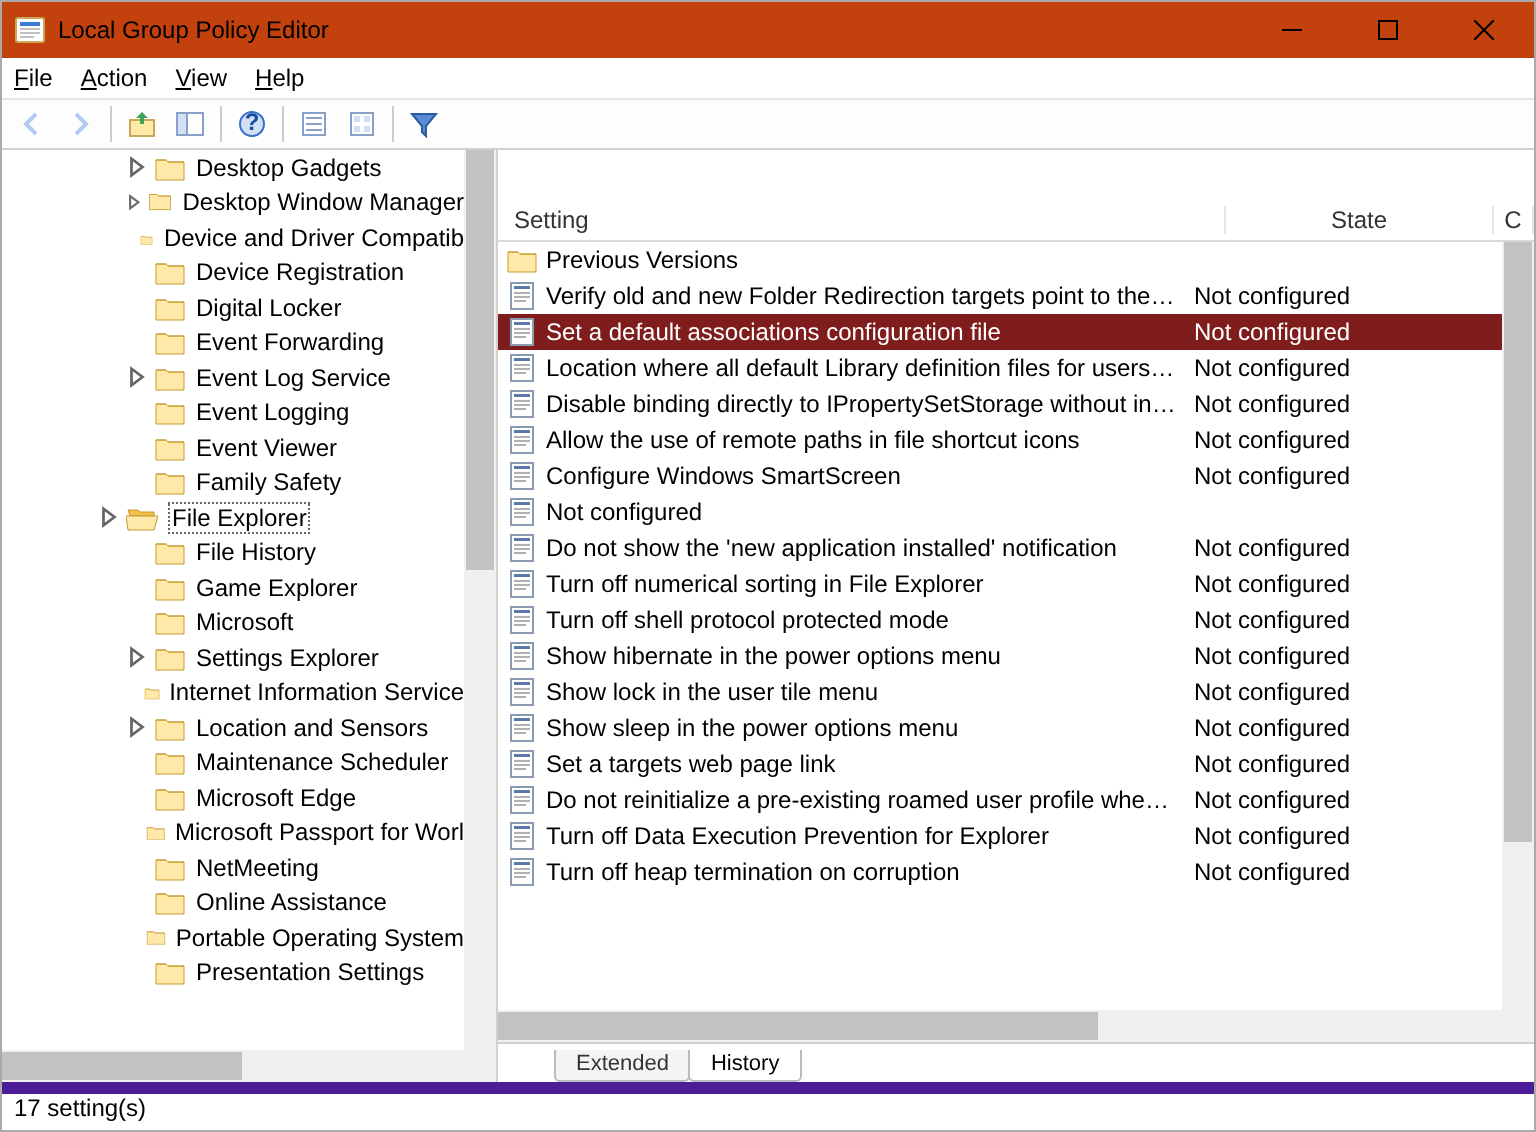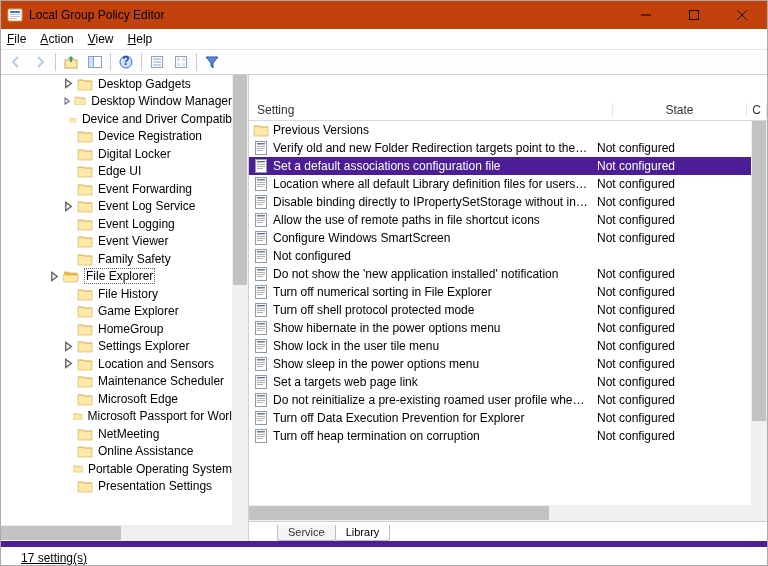--- a/index.html
+++ b/index.html
@@ -47,34 +47,34 @@
   .listheader { height: 22px; display: flex; align-items: center; border-bottom: 1px solid #d9d9d9; background: #fff; margin-top: 24px; }
   .colhead { display: flex; align-items: center; padding: 0 8px; border-right: 1px solid #e5e5e5; color: #333; }
   .col-setting { flex: 1; }
   .col-state   { width: 134px; justify-content: center; }
   .col-c       { width: 20px; justify-content: center; }
   .listbody { flex: 1; overflow: hidden; position: relative; }
   .list-vscroll { position: absolute; right: 0; top: 0; bottom: 0; width: 16px; background: #f0f0f0; }
   .list-vscroll .thumb { position: absolute; left: 1px; right: 1px; top: 0; height: 300px; background: #c2c2c2; }
   .listrows { position: absolute; inset: 0 16px 0 0; }
   .row { display: flex; align-items: center; height: 18px; padding-left: 4px; }
-  .row.selected { background: #4c1d95; color: #fff; }
+  .row.selected { background: #7f1d1d; color: #fff; }
   .row .ricon { width: 16px; height: 16px; margin-right: 4px; flex-shrink: 0; display: flex; align-items: center; justify-content: center; }
   .row .rsetting { flex: 1; white-space: nowrap; overflow: hidden; text-overflow: ellipsis; padding-right: 8px; }
   .row .rstate { width: 134px; white-space: nowrap; }
   .row .rc { width: 20px; }
   .row .rstate, .row .rsetting { color: inherit; }
   
   .list-hscroll { height: 16px; background: #f0f0f0; position: relative; margin-right: 0; }
   .list-hscroll .thumb { position: absolute; top: 1px; bottom: 1px; left: 0; width: 300px; background: #c2c2c2; }
   .bottomtabs { height: 20px; display: flex; align-items: flex-end; padding-left: 28px; background: #fff; border-top: 1px solid #d0d0d0; }
   .tab { padding: 1px 10px 2px; border: 1px solid #bbb; border-top: none; border-radius: 0 0 3px 3px; background: #fff; margin-right: -1px; font-size: 11px; }
   .tab.inactive { background: #f4f4f4; color: #333; }
   
-  .statusbar { height: 18px; display: flex; align-items: flex-end; padding: 0 20px; background: #fff; text-decoration: underline; }
+  .statusbar { height: 18px; display: flex; align-items: flex-start; padding: 0 6px; background: #fff; }
 </style>
 </head>
 <body>
 
 <svg width="0" height="0" style="position:absolute">
   <defs>
     <linearGradient id="foldergrad" x1="0" y1="0" x2="0" y2="1">
       <stop offset="0" stop-color="#ffe9a8"></stop>
       <stop offset="1" stop-color="#f0c14b"></stop>
     </linearGradient>
@@ -228,28 +228,20 @@
                 <path d="M1 3 h5 l1 1 h8" fill="none" stroke="#c89a2e" stroke-width="0.5"></path>
               </svg></span>
             <span class="label">Digital Locker</span>
           </div>
           <div class="treenode">
             <span class="expicon"></span>
             <span class="foldericon"><svg viewBox="0 0 16 14">
                 <path d="M1 3 h5 l1 1 h8 v9 H1 Z" fill="#ffe9a8" stroke="#c89a2e" stroke-width="0.5"></path>
                 <path d="M1 3 h5 l1 1 h8" fill="none" stroke="#c89a2e" stroke-width="0.5"></path>
               </svg></span>
-            <span class="label">Edge UI</span>
-          </div>
-          <div class="treenode">
-            <span class="expicon"></span>
-            <span class="foldericon"><svg viewBox="0 0 16 14">
-                <path d="M1 3 h5 l1 1 h8 v9 H1 Z" fill="#ffe9a8" stroke="#c89a2e" stroke-width="0.5"></path>
-                <path d="M1 3 h5 l1 1 h8" fill="none" stroke="#c89a2e" stroke-width="0.5"></path>
-              </svg></span>
             <span class="label">Event Forwarding</span>
           </div>
           <div class="treenode has-exp">
             <span class="expicon">
               <svg viewBox="0 0 8 8">
                 <path d="M2 1 L6 4 L2 7 Z" fill="none" stroke="#666" stroke-width="1"></path>
               </svg>
             </span>
             <span class="foldericon"><svg viewBox="0 0 16 14">
                 <path d="M1 3 h5 l1 1 h8 v9 H1 Z" fill="#ffe9a8" stroke="#c89a2e" stroke-width="0.5"></path>
@@ -308,33 +300,41 @@
                 <path d="M1 3 h5 l1 1 h8" fill="none" stroke="#c89a2e" stroke-width="0.5"></path>
               </svg></span>
             <span class="label">Game Explorer</span>
           </div>
           <div class="treenode">
             <span class="expicon"></span>
             <span class="foldericon"><svg viewBox="0 0 16 14">
                 <path d="M1 3 h5 l1 1 h8 v9 H1 Z" fill="#ffe9a8" stroke="#c89a2e" stroke-width="0.5"></path>
                 <path d="M1 3 h5 l1 1 h8" fill="none" stroke="#c89a2e" stroke-width="0.5"></path>
               </svg></span>
-            <span class="label">HomeGroup</span>
+            <span class="label">Microsoft</span>
           </div>
           <div class="treenode has-exp">
             <span class="expicon">
               <svg viewBox="0 0 8 8">
                 <path d="M2 1 L6 4 L2 7 Z" fill="none" stroke="#666" stroke-width="1"></path>
               </svg>
             </span>
             <span class="foldericon"><svg viewBox="0 0 16 14">
                 <path d="M1 3 h5 l1 1 h8 v9 H1 Z" fill="#ffe9a8" stroke="#c89a2e" stroke-width="0.5"></path>
                 <path d="M1 3 h5 l1 1 h8" fill="none" stroke="#c89a2e" stroke-width="0.5"></path>
               </svg></span>
             <span class="label">Settings Explorer</span>
+          </div>
+          <div class="treenode">
+            <span class="expicon"></span>
+            <span class="foldericon"><svg viewBox="0 0 16 14">
+                <path d="M1 3 h5 l1 1 h8 v9 H1 Z" fill="#ffe9a8" stroke="#c89a2e" stroke-width="0.5"></path>
+                <path d="M1 3 h5 l1 1 h8" fill="none" stroke="#c89a2e" stroke-width="0.5"></path>
+              </svg></span>
+            <span class="label">Internet Information Service</span>
           </div>
           <div class="treenode has-exp">
             <span class="expicon">
               <svg viewBox="0 0 8 8">
                 <path d="M2 1 L6 4 L2 7 Z" fill="none" stroke="#666" stroke-width="1"></path>
               </svg>
             </span>
             <span class="foldericon"><svg viewBox="0 0 16 14">
                 <path d="M1 3 h5 l1 1 h8 v9 H1 Z" fill="#ffe9a8" stroke="#c89a2e" stroke-width="0.5"></path>
                 <path d="M1 3 h5 l1 1 h8" fill="none" stroke="#c89a2e" stroke-width="0.5"></path>
@@ -668,21 +668,21 @@
           </div>
         </div>
       <div class="list-vscroll">
           <div class="thumb"></div>
         </div>
     </div>
     <div class="list-hscroll">
         <div class="thumb"></div>
       </div>
     <div class="bottomtabs">
-      <div class="tab inactive">Service</div>
-      <div class="tab">Library</div>
+      <div class="tab inactive">Extended</div>
+      <div class="tab">History</div>
     </div>
   </div>
 </div>
 
 <div class="statusbar">
   <span>17 setting(s)</span>
 </div>
 
 </body></html>

